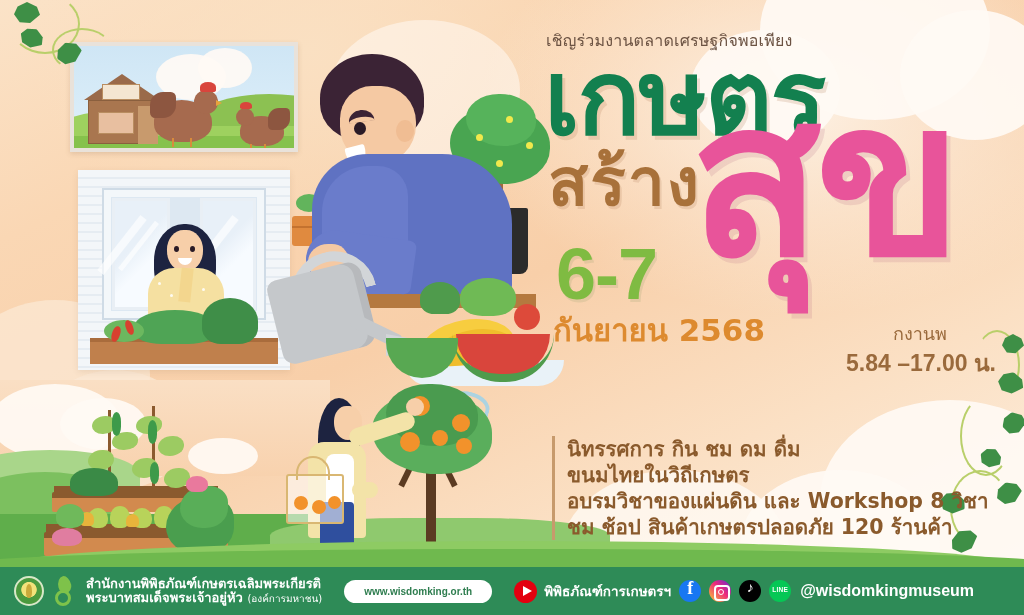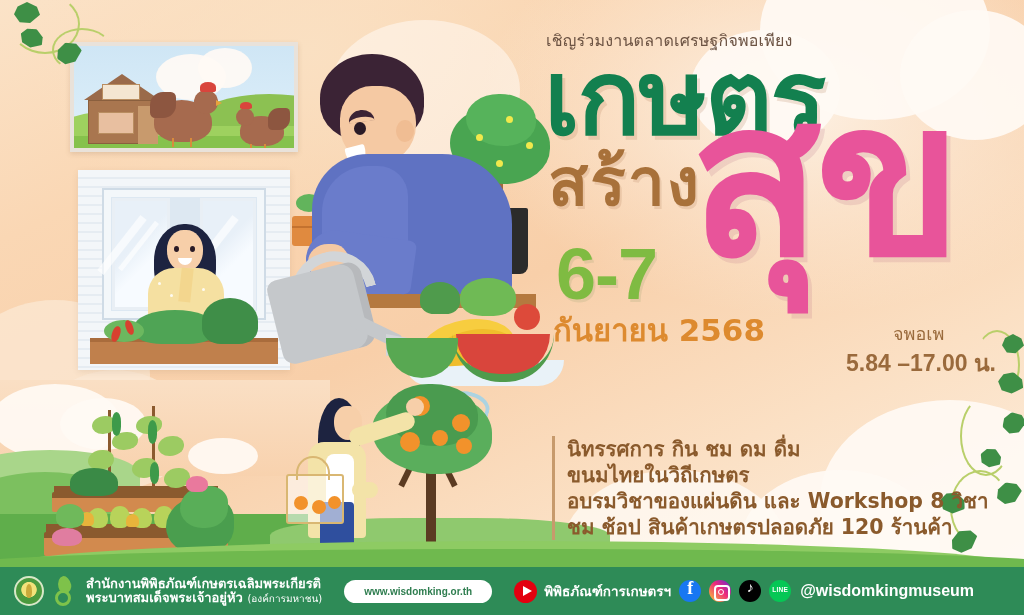--- a/index.html
+++ b/index.html
@@ -465,21 +465,21 @@
   <div class="vineleaf" style="left:996px;top:482px;width:26px;height:22px;transform:rotate(-18deg);"></div>
   <div class="vineleaf" style="left:940px;top:492px;width:26px;height:22px;transform:rotate(20deg);"></div>
   <div class="vineleaf" style="left:950px;top:530px;width:28px;height:22px;transform:rotate(-28deg);"></div>
 
   <div id="kicker" class="thaiTitle">เชิญร่วมงานตลาดเศรษฐกิจพอเพียง</div>
   <div id="t-kaset" class="thaiTitle">เกษตร</div>
   <div id="t-sang" class="thaiTitle">สร้าง</div>
   <div id="t-suk" class="thaiTitle">สุข</div>
   <div id="t-date">6-7</div>
   <div id="t-month" class="thaiTitle">กันยายน 2568</div>
-  <div id="t-timelabel" class="thaiTitle">จพอเพ</div>
+  <div id="t-timelabel" class="thaiTitle">กงานพ</div>
   <div id="t-timevalue">5.84 –17.00 น.</div>
 
   <div id="detailWrap">
     <div class="line thaiTitle">นิทรรศการ กิน ชม ดม ดื่ม</div>
     <div class="line thaiTitle">ขนมไทยในวิถีเกษตร</div>
     <div class="line thaiTitle">อบรมวิชาของแผ่นดิน และ Workshop 8 วิชา</div>
     <div class="line thaiTitle">ชม ช้อป สินค้าเกษตรปลอดภัย 120 ร้านค้า</div>
   </div>
 
   <div id="footerWave">

